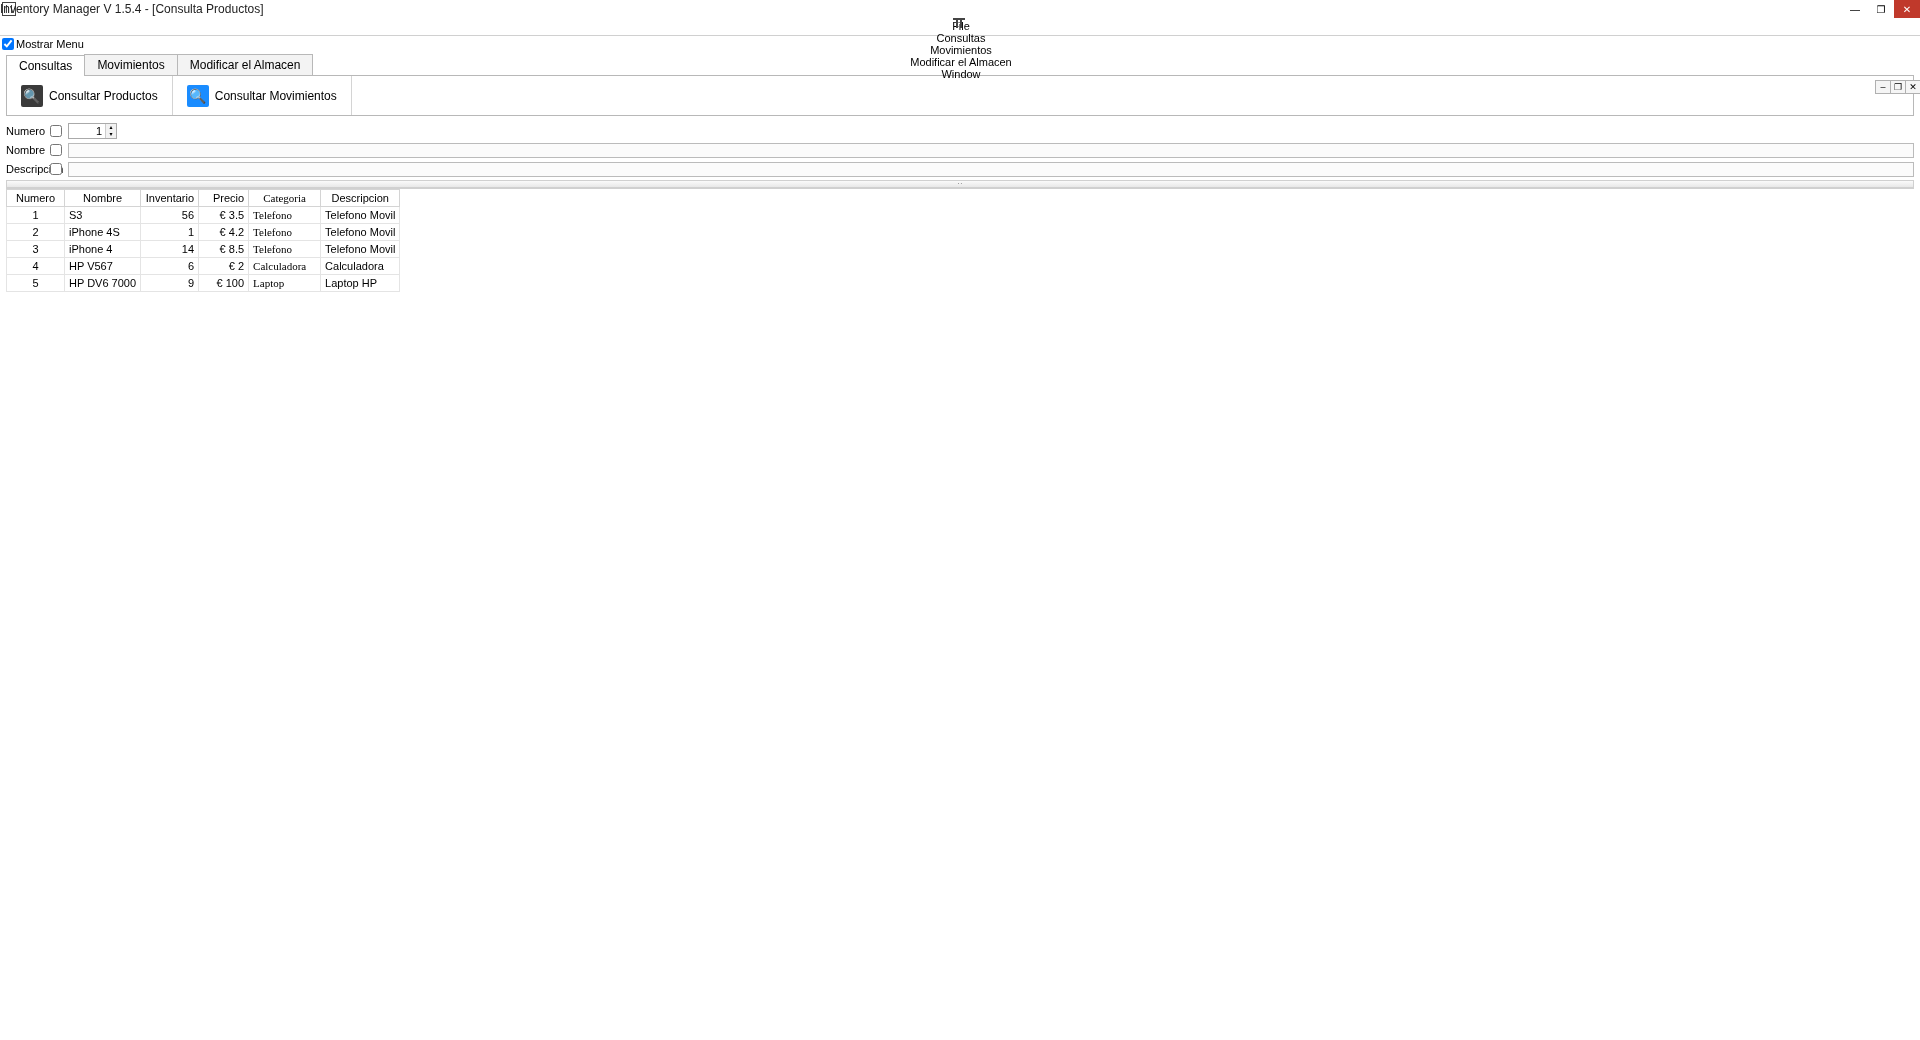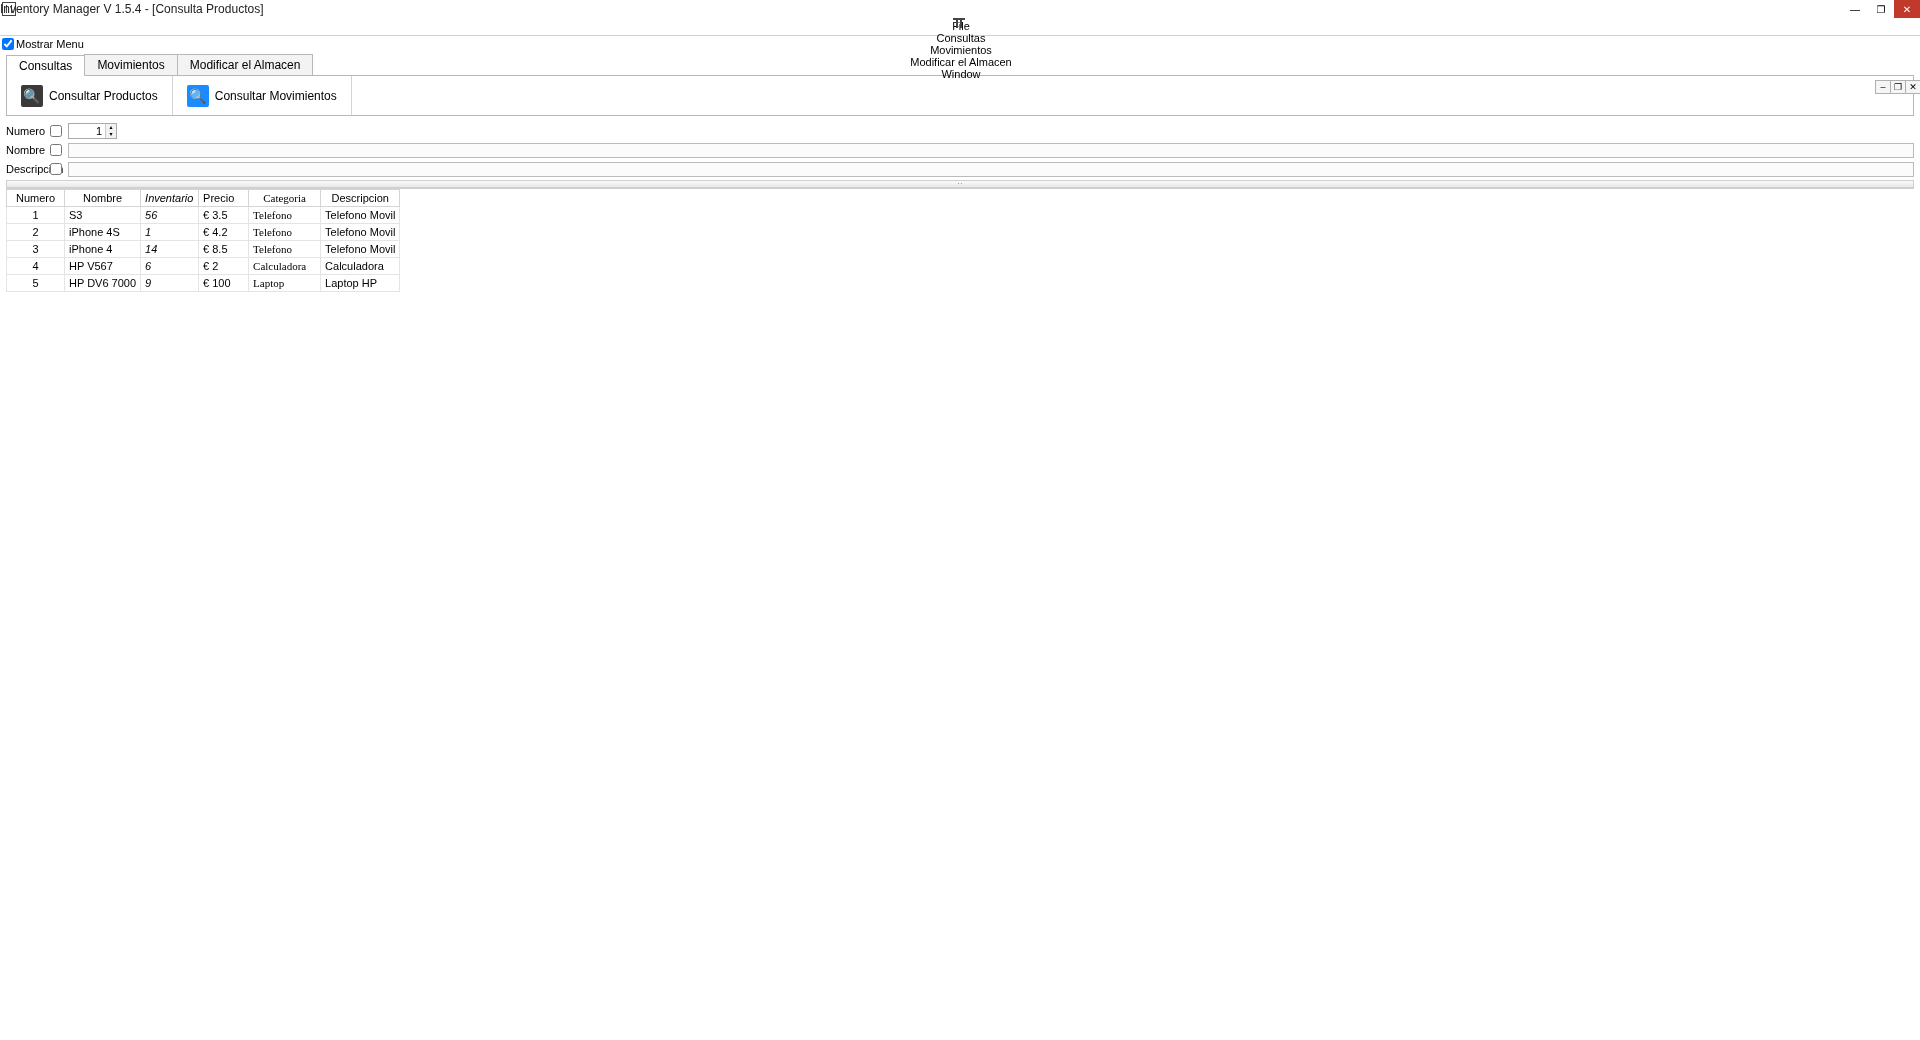--- a/index.html
+++ b/index.html
@@ -52,24 +52,24 @@
   .filters .longtext { flex: 1; height: 15px; border: 1px solid #bbb; margin-left: 2px; background: #fbfbfb; }
 
   
   .splitter { height: 8px; margin: 2px 6px 0 6px; border: 1px solid #d0d0d0; background: linear-gradient(#fafafa,#e8e8e8); text-align: center; font-size: 8px; line-height: 6px; color: #888; cursor: row-resize; }
 
   
   .tablewrap { margin: 0 6px 6px 6px; border-top: 1px solid #d0d0d0; }
   table.data { border-collapse: collapse; font-size: 11px; }
   table.data th { border: 1px solid #d4d4d4; background: #fff; font-weight: normal; padding: 2px 4px; white-space: nowrap; }
   table.data td { border: 1px solid #e4e4e4; padding: 2px 4px; white-space: nowrap; }
-  table.data .c-num, table.data .c-inv, table.data .c-precio { text-align: left; }
+  table.data .c-num, table.data .c-inv, table.data .c-precio { text-align: right; }
   table.data .c-num { width: 58px; text-align: center; }
   table.data .c-nombre { width: 76px; }
-  table.data .c-inv { width: 58px; text-align: left; font-style: italic; }
+  table.data .c-inv { width: 58px; text-align: right; }
   table.data .c-precio { width: 50px; }
   table.data .c-cat { width: 72px; font-family: Liberation Serif, serif; }
   table.data .c-desc { width: 76px; }
 </style>
 </head>
 <body>
 
 <div class="titlebar">
   <div class="app-icon"></div>
   <div class="title">Inventory Manager V 1.5.4 - [Consulta Productos]</div>

